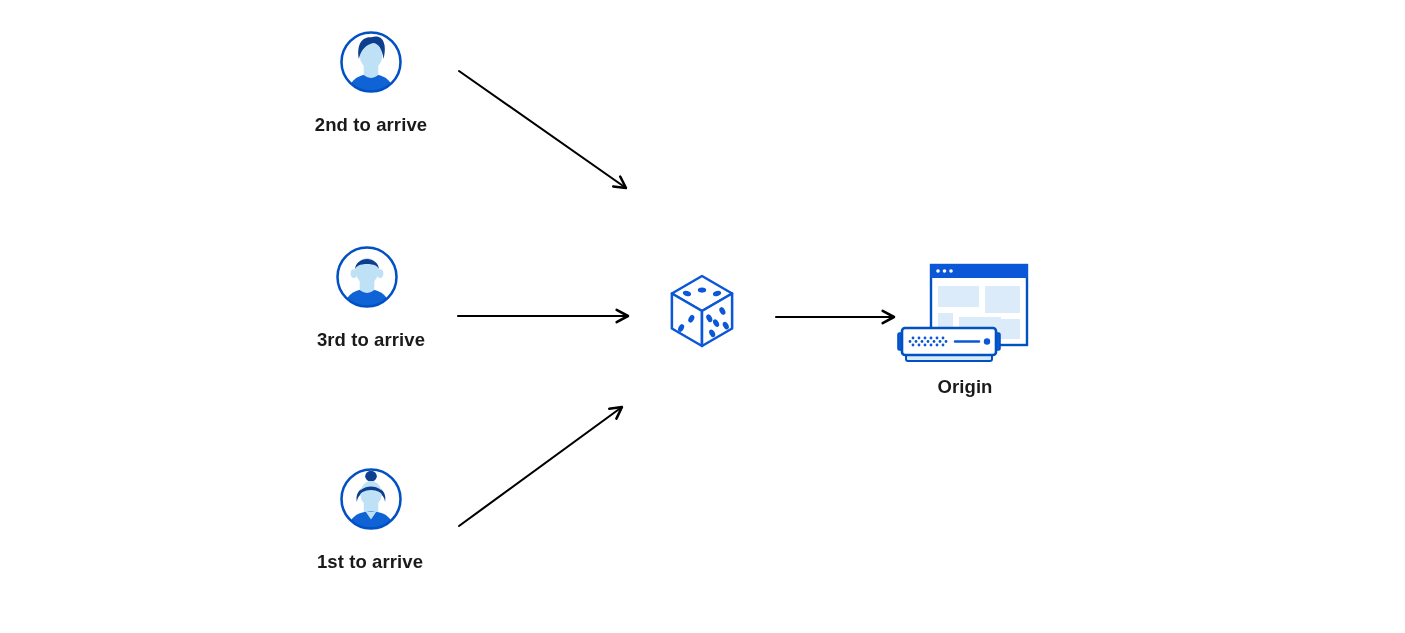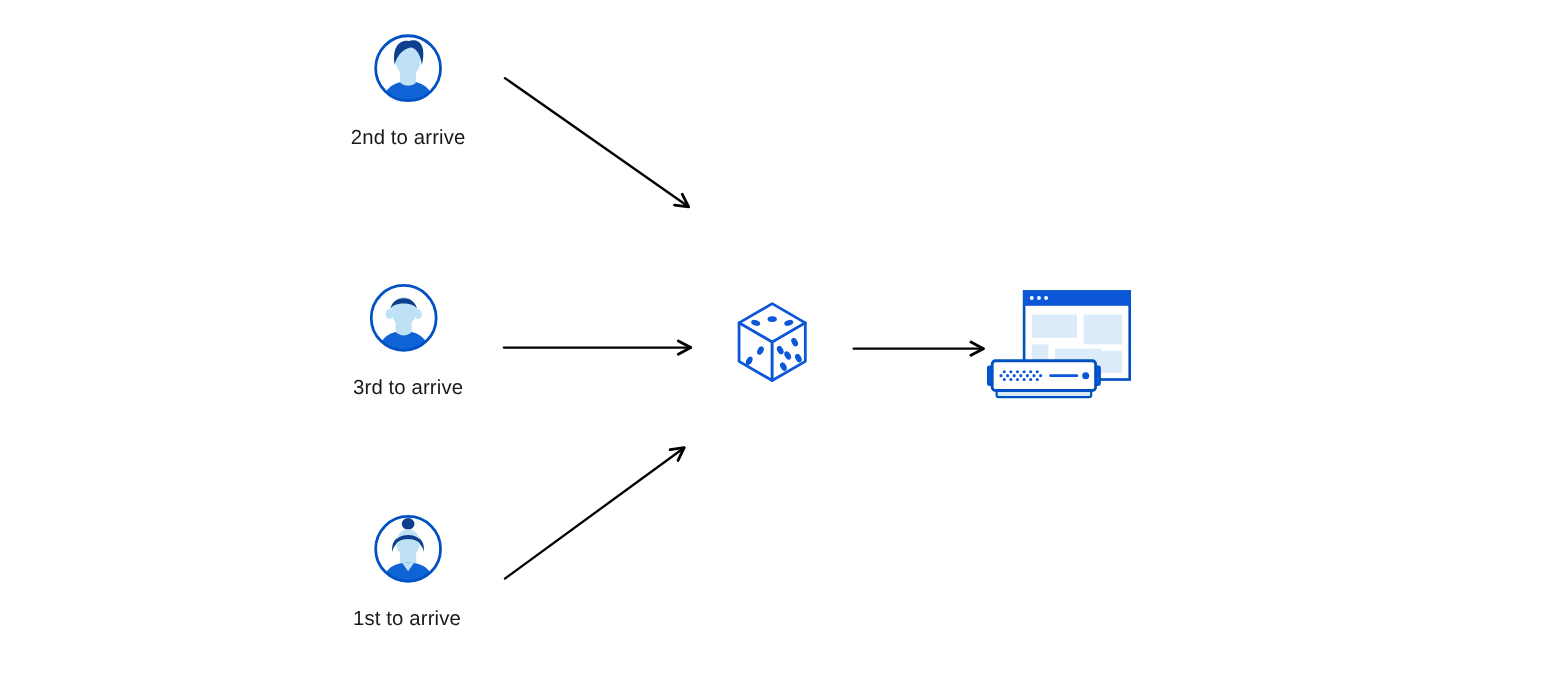--- a/index.html
+++ b/index.html
@@ -1,21 +1,21 @@
 <!DOCTYPE html>
 <html><head>
 <meta charset="utf-8">
 <style>
   * { margin: 0; padding: 0; box-sizing: border-box; }
   html, body { background: #ffffff; }
   body {
     font-family: "Liberation Sans", "DejaVu Sans", sans-serif;
     width: 1405px; height: 633px; position: relative; overflow: hidden;
   }
-  .canvas { position: absolute; inset: 0; width: 1405px; height: 633px; }
+  .canvas { position: absolute; inset: 0; width: 1405px; height: 633px; font-weight: bold; }
   .arrows-layer { position: absolute; left: 0; top: 0; pointer-events: none; }
   .node { position: absolute; }
   .node-label {
     position: absolute;
     font-size: 18.5px;
     line-height: 1.2;
     color: #1a1a1a;
     text-align: center;
     white-space: nowrap;
     letter-spacing: 0.1px;
@@ -53,21 +53,21 @@
         <path d="M9 70 C11 51 22 46.5 34 46.5 C46 46.5 57 51 59 70 Z" fill="#1063d5"></path>
         <path d="M27 43 q7 6 14 0 l0 5 q-7 5 -14 0 z" fill="#bfe1f6"></path>
         <ellipse cx="34" cy="27.5" rx="11.5" ry="13.5" fill="#bfe1f6"></ellipse>
         <path d="M21.5 31 C18.5 13 27 7.5 34.5 8.5 C44 5.5 51.5 12 47 31 C45.5 21 41.5 14.5 36 14.5 C28.5 16.5 23.5 22 21.5 31 Z" fill="#0d3f8e"></path>
       </g>
       <circle cx="34" cy="34" r="30.4" fill="none" stroke="#0051c3" stroke-width="2.6"></circle>
     </svg>
     <div class="node-label" style="left:-67px; top:85px; width:200px;">2nd to arrive</div>
   </div>
 
-  <div class="node" style="left:334px; top:256px;">
+  <div class="node" style="left:334px; top:244px;">
     <svg width="66" height="66" viewBox="0 0 68 68">
       <defs>
           <clipPath id="clipB">
             <circle cx="34" cy="34" r="30.4"></circle>
           </clipPath>
         </defs>
       <circle cx="34" cy="34" r="30.4" fill="#ffffff"></circle>
       <g clip-path="url(#clipB)">
         <path d="M26.5 36 h15 v13 h-15 z" fill="#bfe1f6"></path>
         <path d="M9 70 C11 51 22 46.5 34 46.5 C46 46.5 57 51 59 70 Z" fill="#1063d5"></path>
@@ -166,15 +166,16 @@
         <circle cx="16" cy="82" r="1.4"></circle>
           <circle cx="22" cy="82" r="1.4"></circle>
           <circle cx="28" cy="82" r="1.4"></circle>
           <circle cx="34" cy="82" r="1.4"></circle>
           <circle cx="40" cy="82" r="1.4"></circle>
           <circle cx="46" cy="82" r="1.4"></circle>
       </g>
       <line x1="58" y1="78.5" x2="82" y2="78.5" stroke="#0b57d8" stroke-width="2.4" stroke-linecap="round"></line>
       <circle cx="90" cy="78.5" r="3.2" fill="#0b57d8"></circle>
     </svg>
+    <div class="node-label" style="left:-32px; top:113px; width:200px;">Origin</div>
   </div>
 
 </div>
 
 </body></html>

